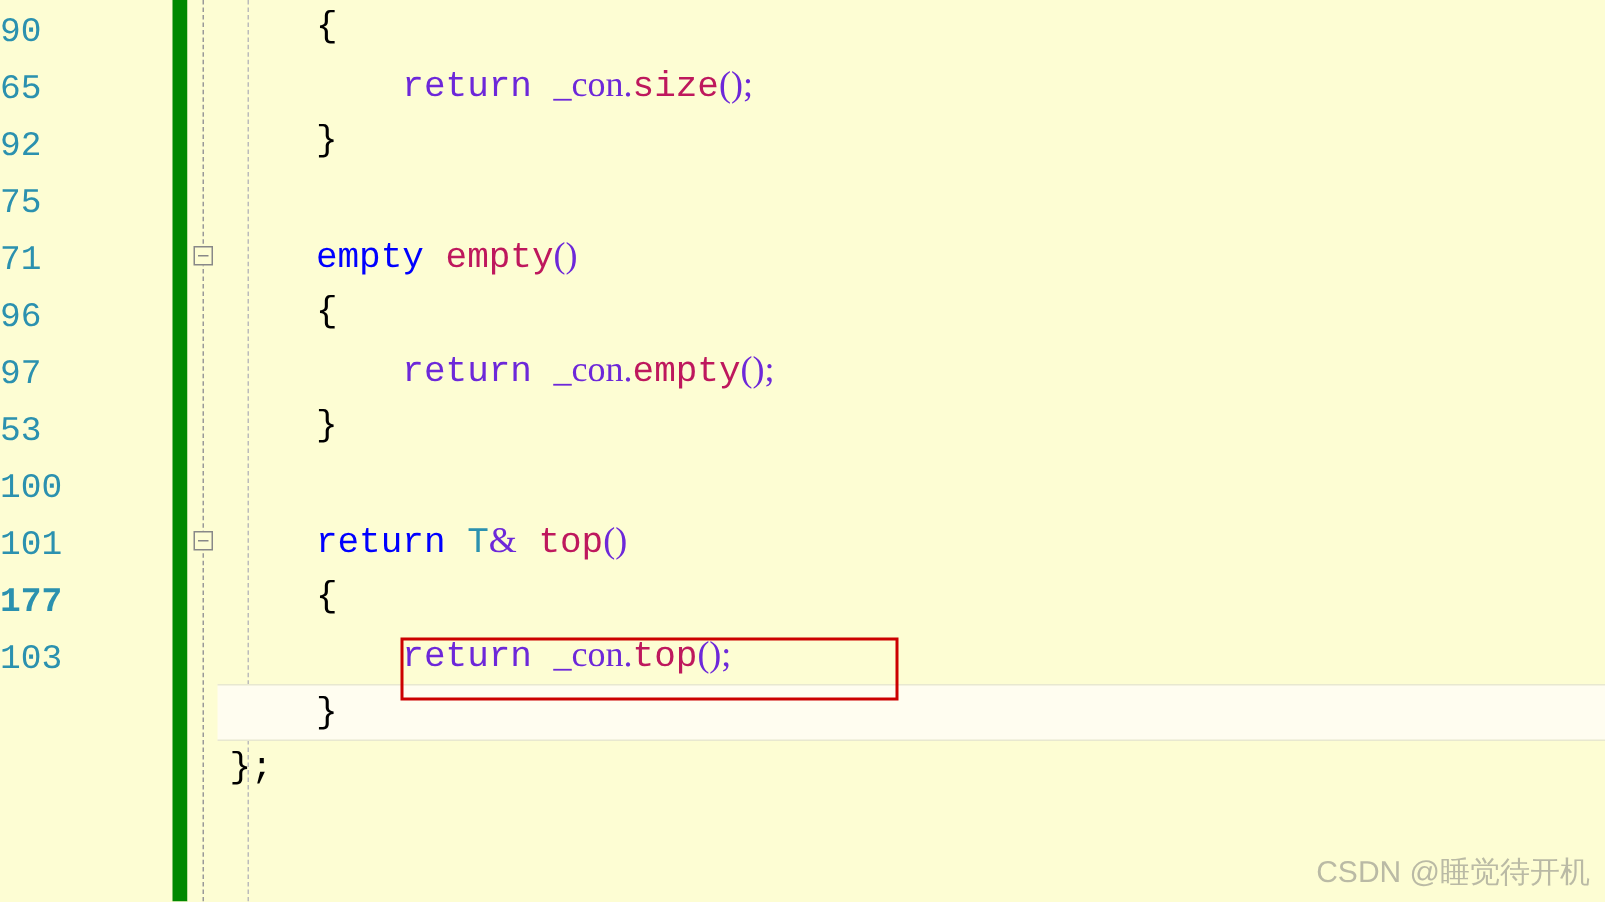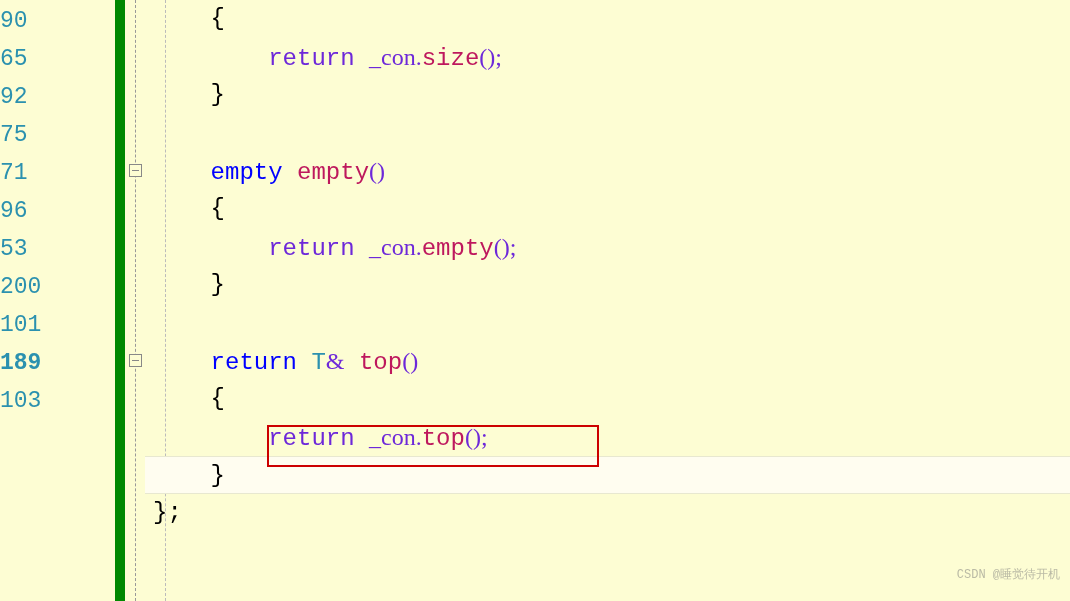--- a/index.html
+++ b/index.html
@@ -99,42 +99,43 @@
     .fn { color: #be185d; }
     .type { color: #2b91af; }
     .text { color: #6d28d9; font-family: Liberation Serif, serif; }
     .red-box {
       position: absolute;
       border: 2px solid #cc0000;
       pointer-events: none;
     }
     .watermark {
       position: absolute;
-      bottom: 18px;
+      bottom: 6px;
       right: 10px;
       color: rgba(120,120,120,0.5);
-      font-size: 12px;
-      font-family: Liberation Mono, monospace;
+      font-size: 20px;
+      font-family: Liberation Sans, sans-serif;
     }
   </style>
 </head>
 <body>
 
 <div class="editor">
   <div class="gutter" id="gutter">
       <div class="line-num">90</div>
       <div class="line-num">65</div>
       <div class="line-num">92</div>
       <div class="line-num">75</div>
       <div class="line-num">71</div>
       <div class="line-num">96</div>
+      <div class="line-num">97</div>
       <div class="line-num">53</div>
-      <div class="line-num">200</div>
+      <div class="line-num">100</div>
       <div class="line-num">101</div>
-      <div class="line-num bold">189</div>
+      <div class="line-num bold">177</div>
       <div class="line-num">103</div>
     </div>
   <div class="margin-bar"></div>
   <div class="fold-column" id="foldcol">
     <div class="fold-line"></div>
   <div class="fold-box" style="top: 164px;"></div>
       <div class="fold-box" style="top: 354px;"></div>
     </div>
   <div class="code-area" id="codearea">
     <div class="guide guide1"></div>

